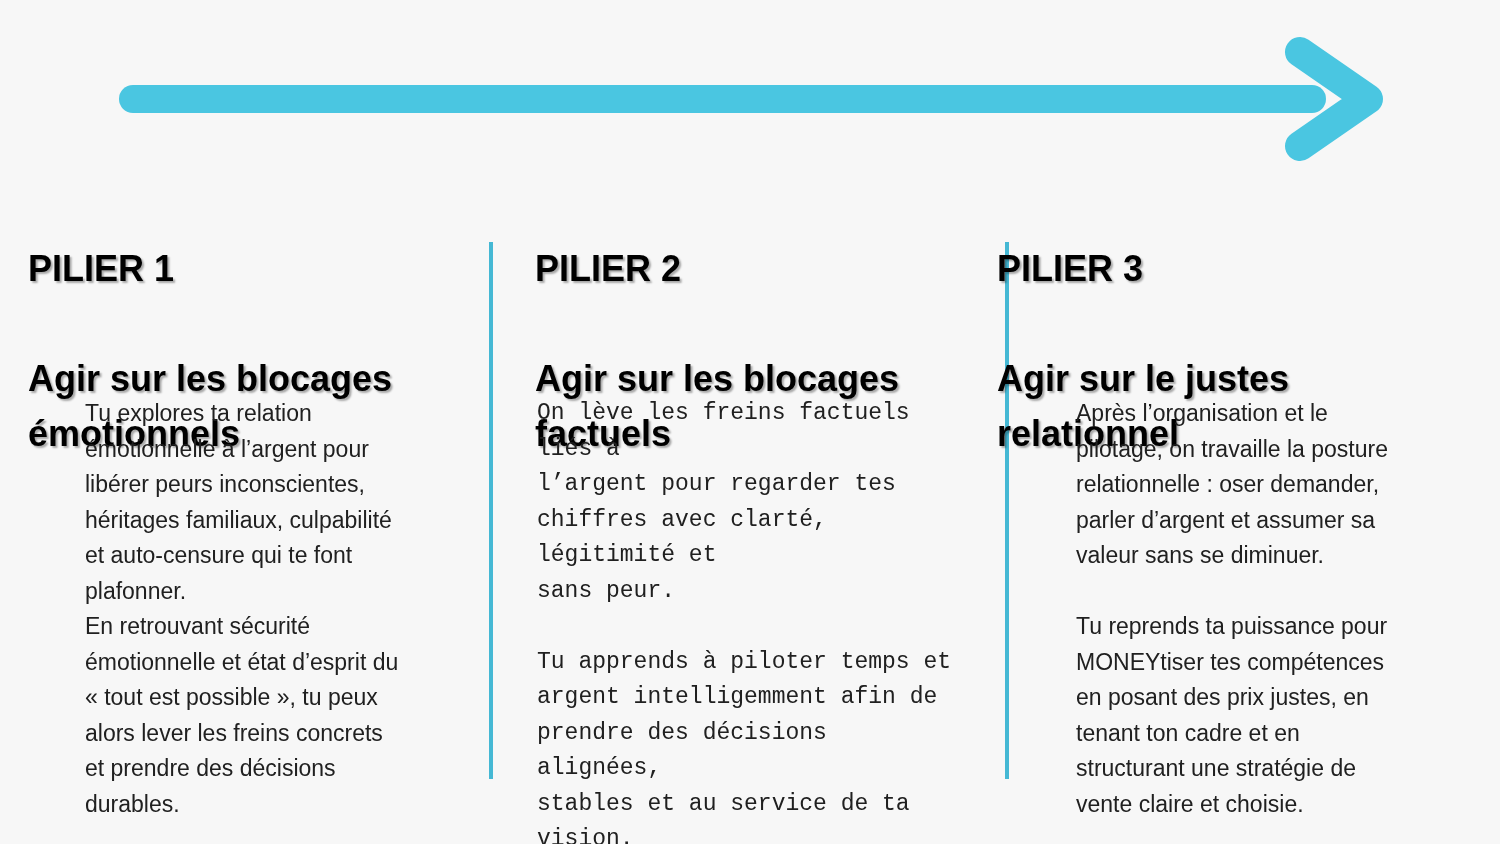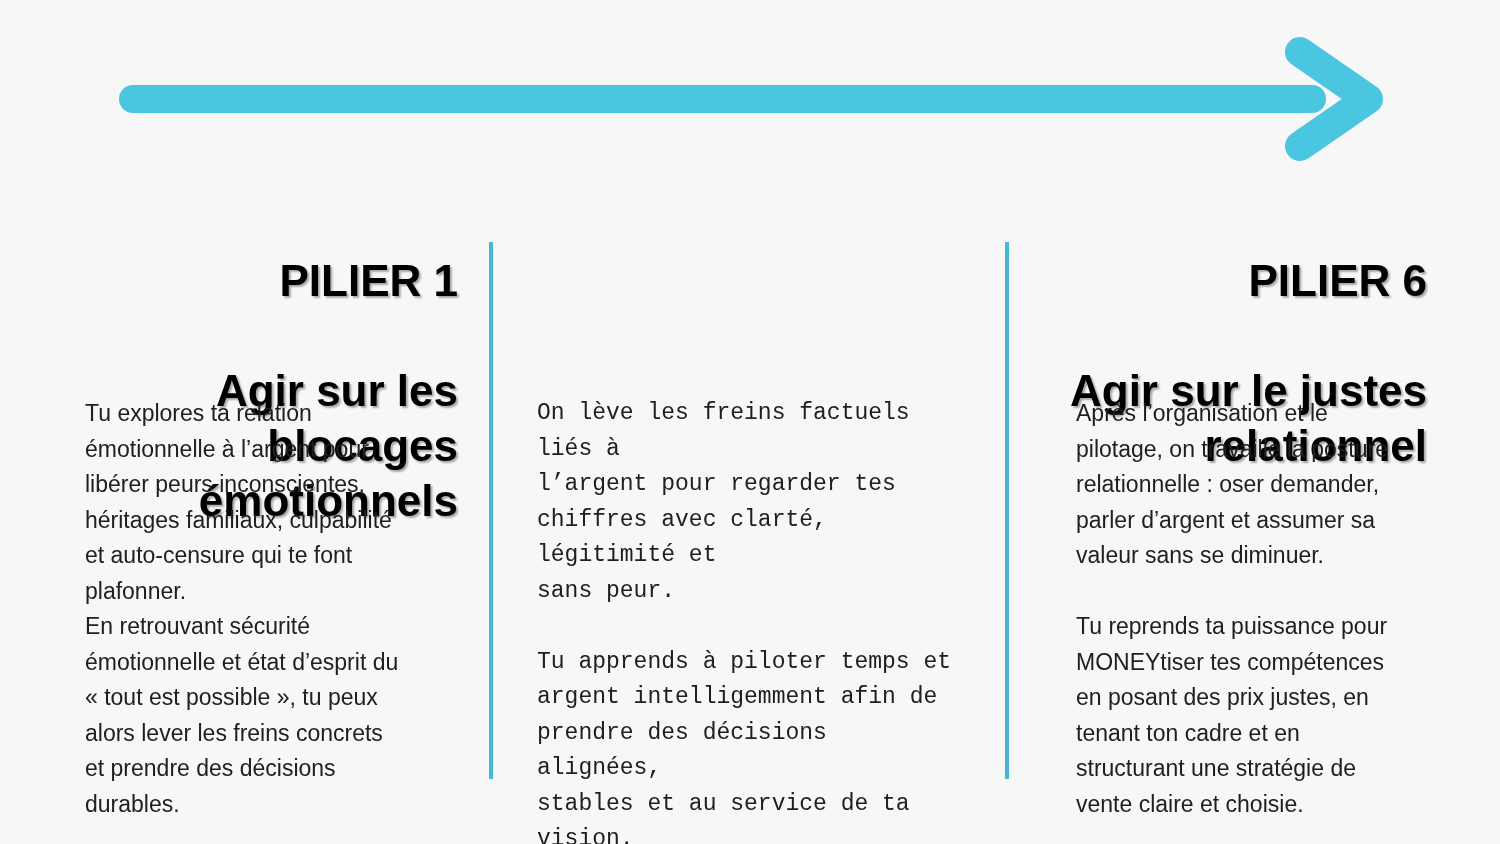--- a/index.html
+++ b/index.html
@@ -20,25 +20,25 @@
     font-family:"Liberation Sans", sans-serif;
   }
   .arrow-svg{
     position:absolute;
     left:0; top:0;
     width:1500px; height:180px;
     color:var(--accent);
   }
   .pillar-header{
     position:absolute;
-    top:198px;
+    top:186px;
     width:430px;
-    text-align:right;
+    text-align:left;
     font-weight:700;
-    font-size:44px;
+    font-size:36px;
     line-height:55px;
     color:var(--heading);
     text-shadow:2px 2px 2px rgba(0,0,0,0.32);
     white-space:pre-line;
   }
   .pillar-title{display:block;}
   .pillar-subtitle{display:block;}
   .pillar-body{
     position:absolute;
     top:396px;
@@ -87,35 +87,40 @@
 plafonner.
 En retrouvant sécurité
 émotionnelle et état d’esprit du
 « tout est possible », tu peux
 alors lever les freins concrets
 et prendre des décisions
 durables.</div>
 
   <div class="divider divider-1"></div>
 
+  <div class="pillar-header header-2">
+    <span class="pillar-title">PILIER 2</span>
+    <span class="pillar-subtitle">Agir sur les blocages
+factuels</span>
+  </div>
   <div class="pillar-body body-2">On lève les freins factuels liés à
 l’argent pour regarder tes
 chiffres avec clarté, légitimité et
 sans peur.
 
 Tu apprends à piloter temps et
 argent intelligemment afin de
 prendre des décisions alignées,
 stables et au service de ta
 vision.</div>
 
   <div class="divider divider-2"></div>
 
   <div class="pillar-header header-3">
-    <span class="pillar-title">PILIER 6</span>
+    <span class="pillar-title">PILIER 3</span>
     <span class="pillar-subtitle">Agir sur le justes
 relationnel</span>
   </div>
   <div class="pillar-body body-3">Après l’organisation et le
 pilotage, on travaille la posture
 relationnelle : oser demander,
 parler d’argent et assumer sa
 valeur sans se diminuer.
 
 Tu reprends ta puissance pour

